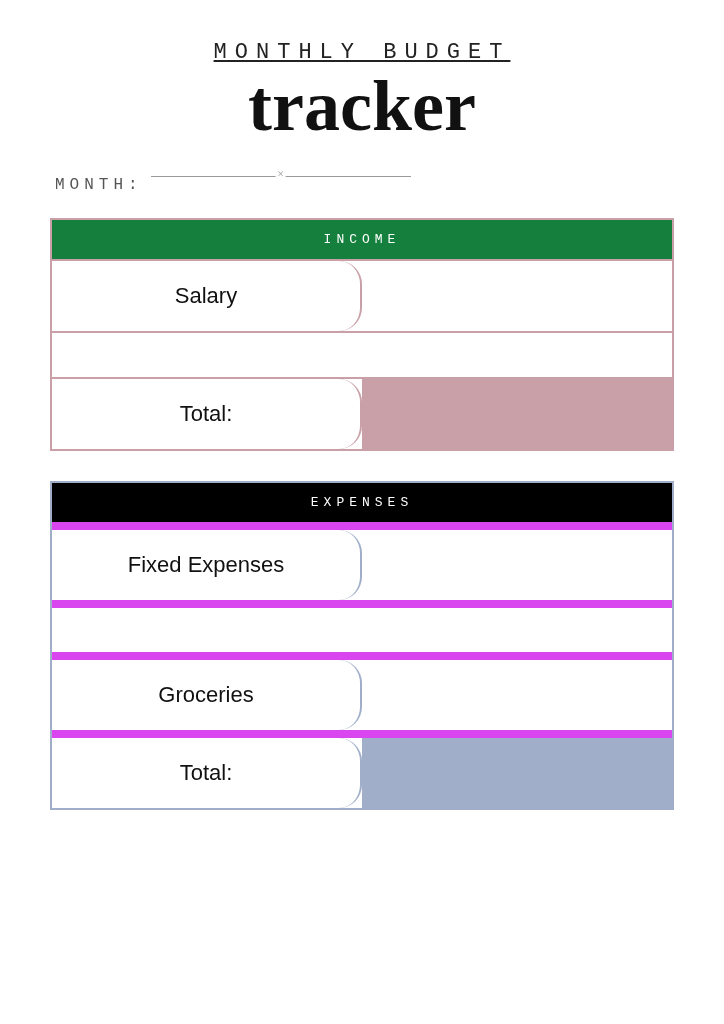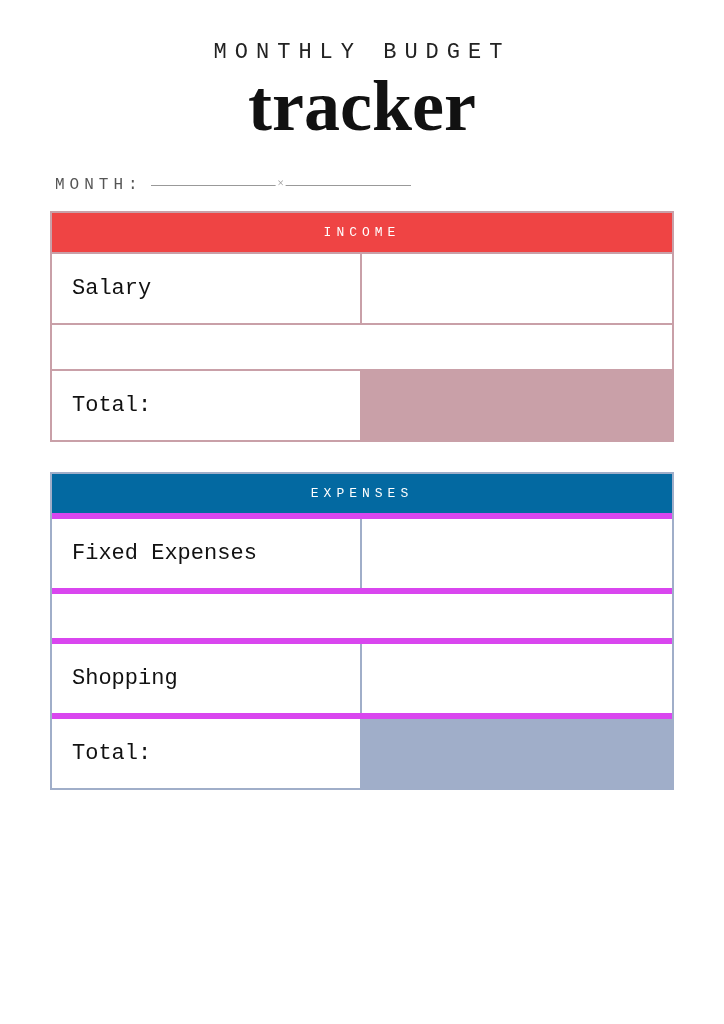--- a/index.html
+++ b/index.html
@@ -20,36 +20,36 @@
     }
 
     .page-title-top {
       font-family: 'Courier New', Courier, monospace;
       font-size: 22px;
       letter-spacing: 8px;
       font-weight: normal;
       color: #222;
       margin-bottom: 2px;
       text-transform: uppercase;
+      text-decoration: underline;
     }
 
     .page-title-script {
       font-family: 'Brush Script MT', 'Comic Sans MS', cursive;
       font-size: 72px;
       font-weight: bold;
       color: #111;
       margin-bottom: 30px;
       line-height: 1.1;
     }
 
     .month-row {
       width: 100%;
       display: flex;
-      align-items: center;
-      margin-bottom: 17px;
+      margin-bottom: 24px;
       padding-left: 5px;
     }
 
     .month-label {
       font-family: 'Courier New', Courier, monospace;
       letter-spacing: 5px;
       font-size: 16px;
       color: #555;
       margin-right: 8px;
     }
@@ -92,44 +92,46 @@
       padding: 12px;
       text-align: center;
       font-family: 'Courier New', Courier, monospace;
       letter-spacing: 5px;
       font-size: 13px;
       color: #fff;
       text-transform: uppercase;
     }
 
     .section-header-income {
-      background-color: #ef4444;
+      background-color: #15803d;
     }
 
     .section-header-expenses {
-      background-color: #0369a1;
+      background-color: #000000;
     }
 
     .table-row {
       display: flex;
       border-top: 2px solid #c9a0a8;
     }
 
     .table-row-expenses {
-      border-top: 6px solid #d946ef;
+      border-top: 8px solid #d946ef;
     }
 
     .cell-label {
       width: 50%;
       padding: 22px 20px;
-      font-family: Liberation Mono, monospace;
+      text-align: center;
+      font-family: Liberation Sans, sans-serif;
       font-size: 22px;
       color: #111;
       background: #fff;
       border-right: 2px solid #c9a0a8;
+      border-radius: 23px;
     }
 
     .cell-label-expenses {
       border-right: 2px solid #a0aec9;
     }
 
     .cell-value {
       width: 50%;
       padding: 22px 20px;
       background: #fff;
@@ -178,21 +180,21 @@
   <div class="table-row table-row-expenses">
     <div class="cell-label cell-label-expenses">Fixed Expenses</div>
     <div class="cell-value"></div>
   </div>
 
   <div class="table-row table-row-expenses">
     <div class="cell-value"></div>
   </div>
 
   <div class="table-row table-row-expenses">
-    <div class="cell-label cell-label-expenses">Shopping</div>
+    <div class="cell-label cell-label-expenses">Groceries</div>
     <div class="cell-value"></div>
   </div>
 
   <div class="table-row table-row-expenses">
     <div class="cell-label cell-label-expenses">Total:</div>
     <div class="cell-value cell-value-total-expenses"></div>
   </div>
 </div>
 
 </body></html>

